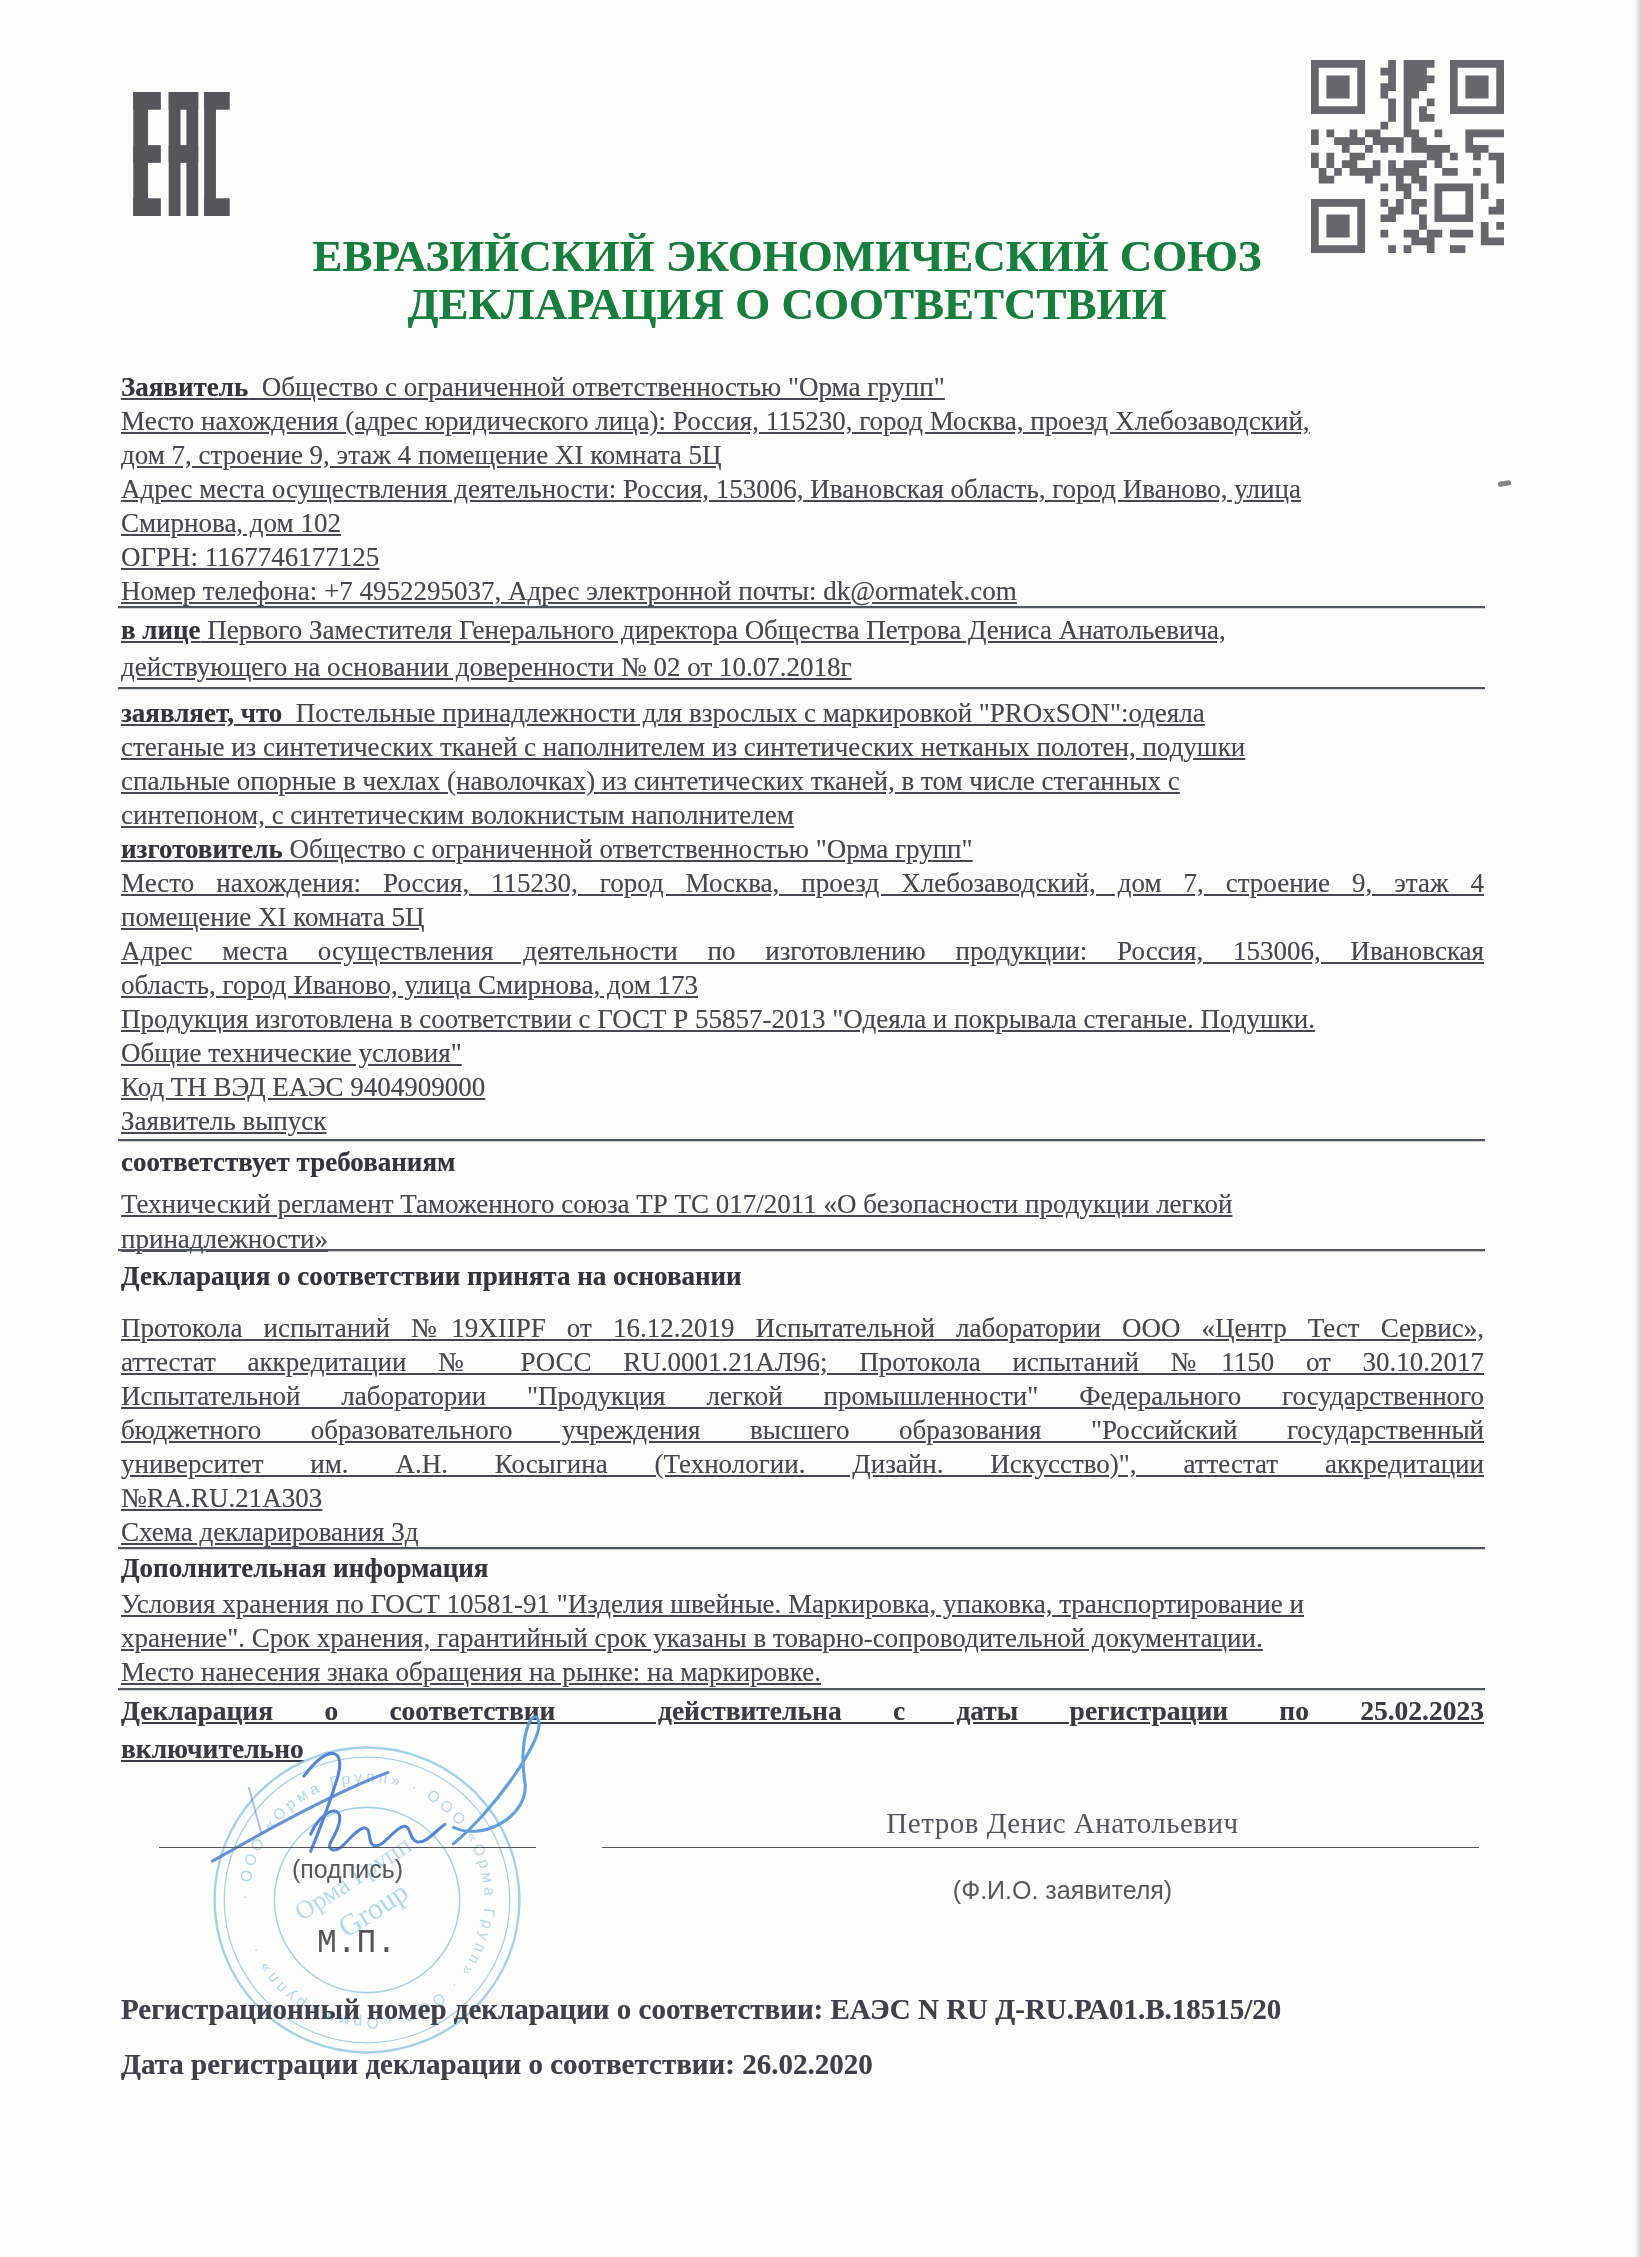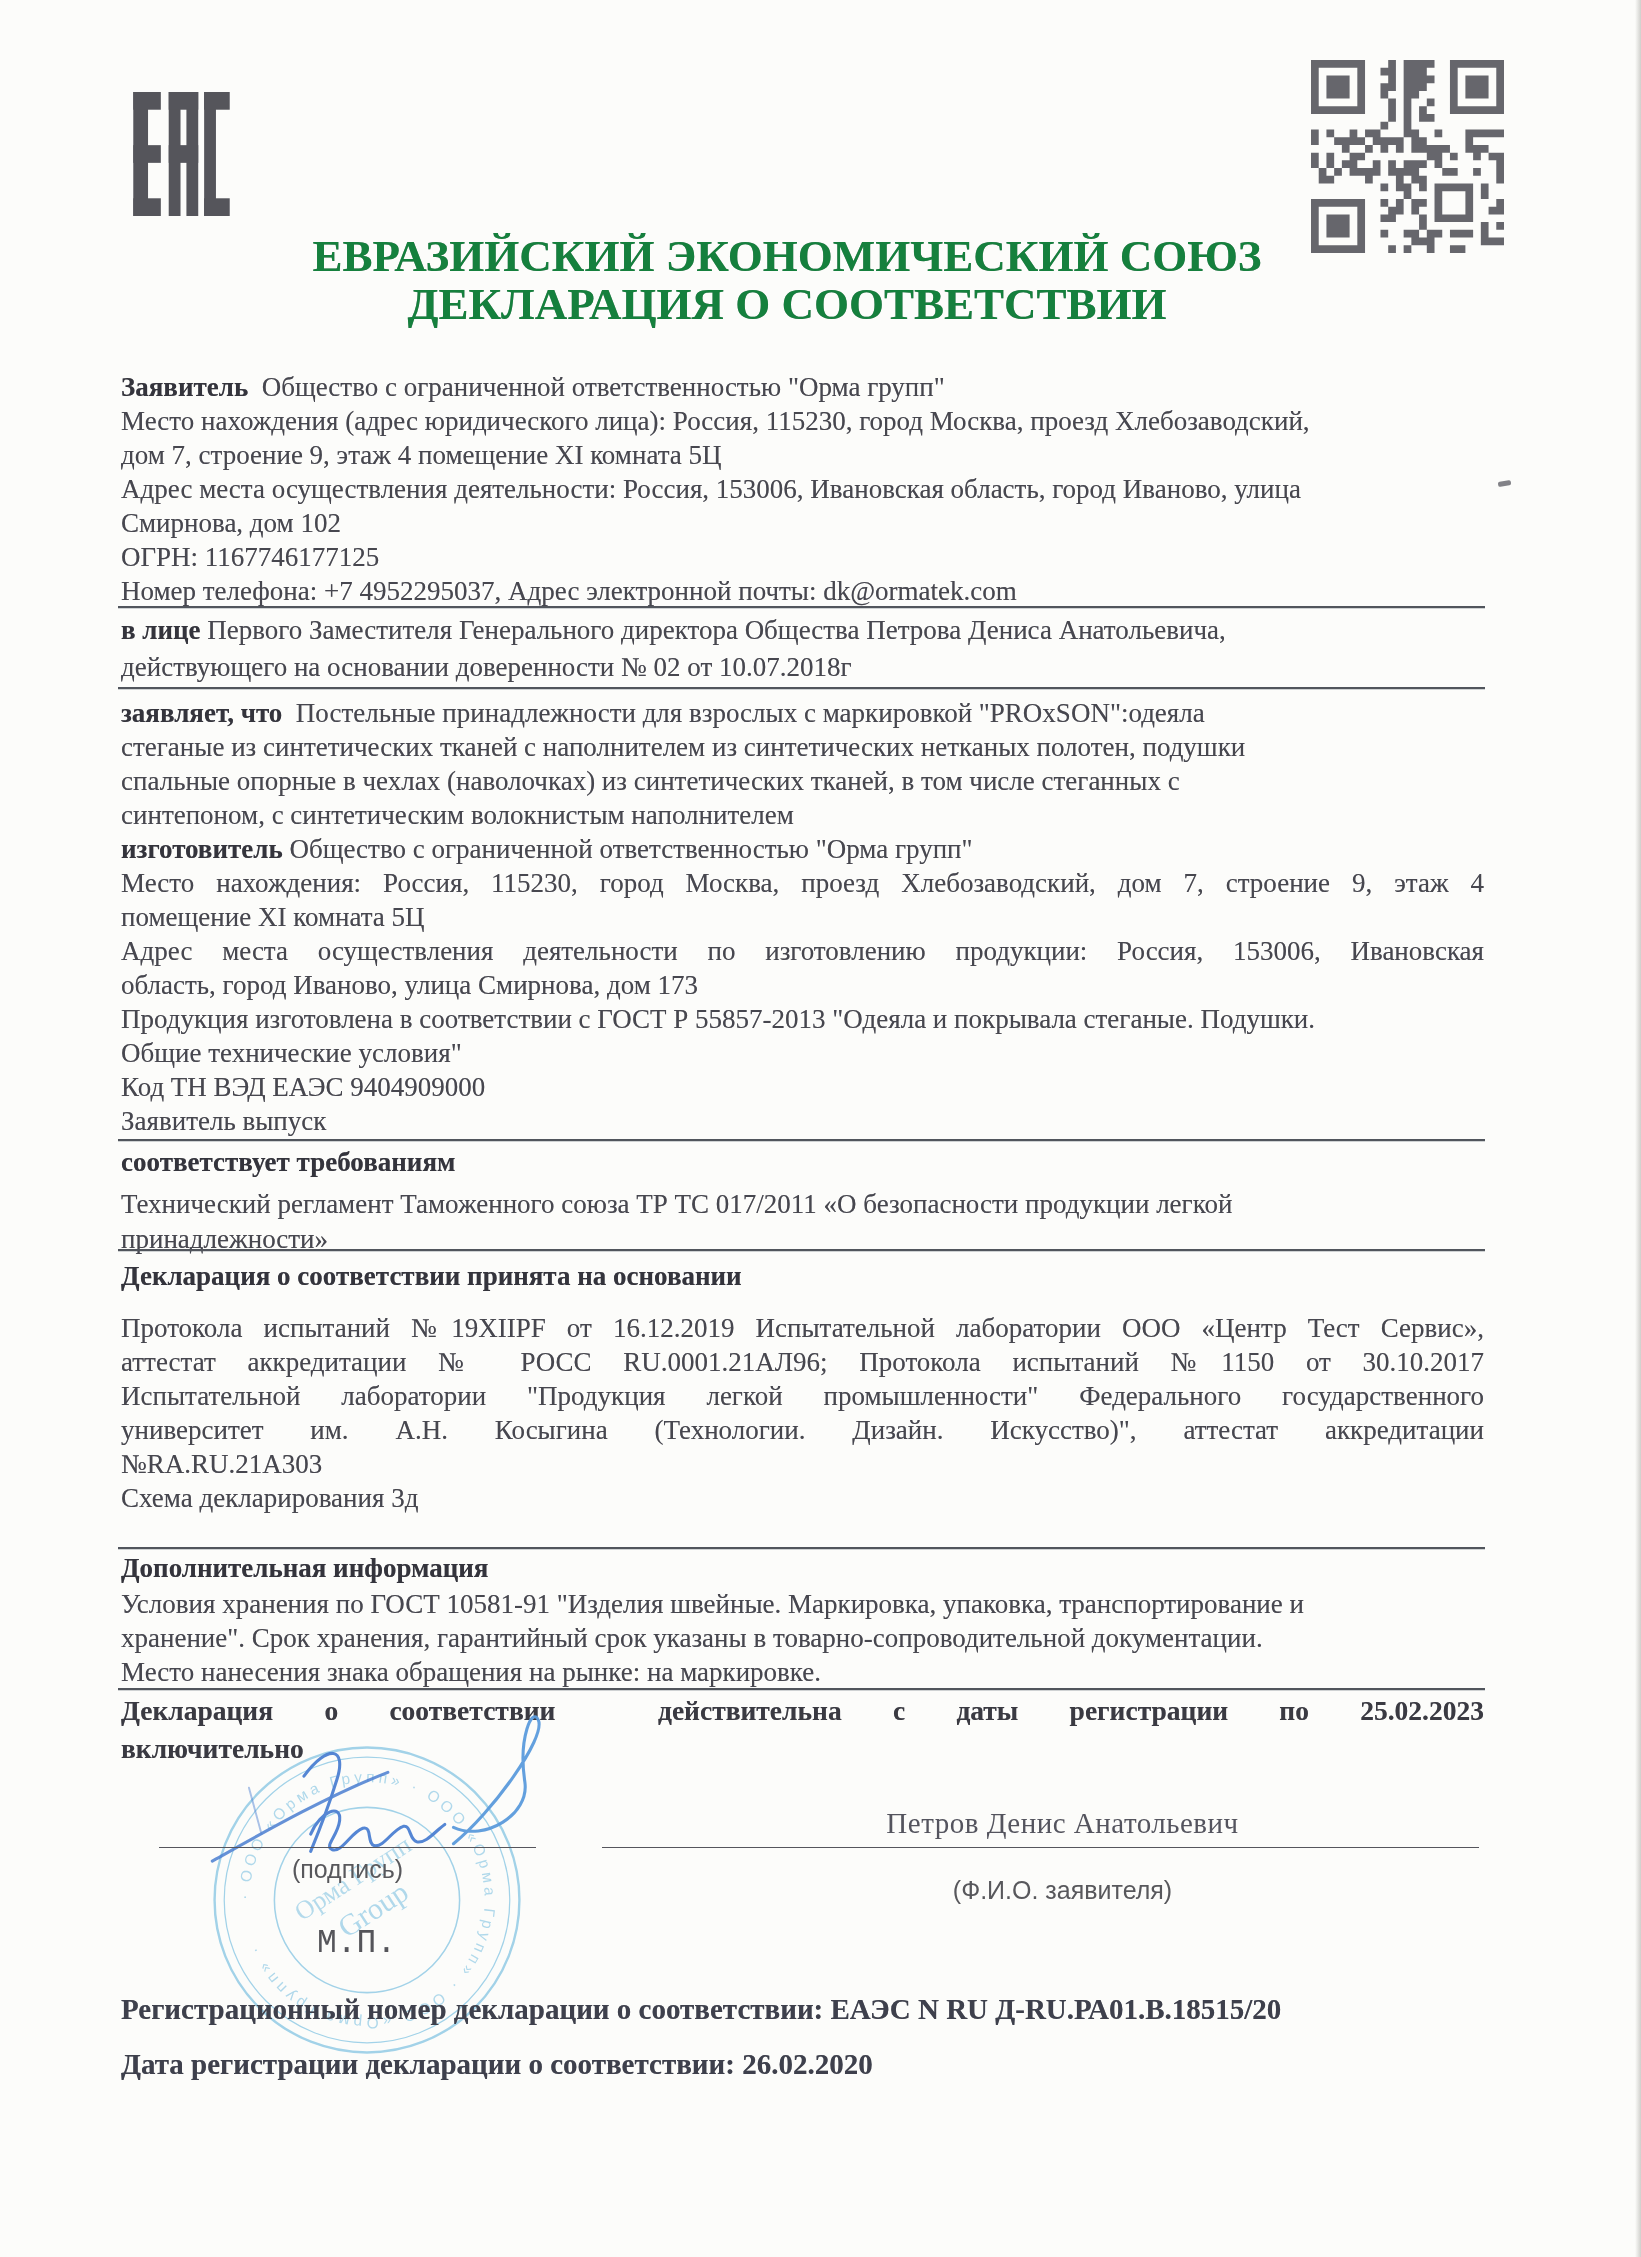--- a/index.html
+++ b/index.html
@@ -14,21 +14,21 @@
   .eac{position:absolute;left:133px;top:92px;width:97px;height:124px;}
   
   .qr{position:absolute;left:1311px;top:60px;width:193px;height:193px;}
   
   .title{position:absolute;left:111px;top:232px;width:1352px;text-align:center;
     font-weight:bold;font-size:45px;line-height:48px;color:#15803d;
     text-shadow:0 0 0.6px rgba(62,62,72,.5);}
   
   .blk{position:absolute;left:121px;width:1363px;font-size:27px;line-height:34px;
     text-shadow:0 0 0.5px rgba(70,70,80,.45);}
-  .ln{white-space:nowrap;}
+  .ln{white-space:nowrap;text-decoration:underline;}
   .ln.j{white-space:normal;text-align:justify;text-align-last:justify;}
   .ln b{font-weight:700;color:#34343c;}
   .hd{position:absolute;left:121px;width:1363px;font-size:27px;font-weight:700;color:#34343c;
     text-shadow:0 0 0.5px rgba(60,60,70,.5);white-space:nowrap;}
   .sep{position:absolute;left:118px;width:1367px;height:1.9px;background:#51555c;
     box-shadow:0 1px 0 rgba(90,100,110,.28);}
   .validity{font-weight:700;color:#3a3a42;font-size:27.5px;line-height:38px;}
   
   .sig-svg{position:absolute;left:135px;top:1699px;width:444px;height:164px;}
   .sig-line{position:absolute;border-top:1.9px solid #55555c;height:0;}
@@ -116,20 +116,21 @@
     <div class="ln">Технический регламент Таможенного союза ТР ТС 017/2011 «О безопасности продукции легкой</div>
     <div class="ln">принадлежности»</div>
   </div>
   <div class="sep" style="top:1249px"></div>
 
   <div class="hd" style="top:1261px">Декларация о соответствии принята на основании</div>
   <div class="blk" style="top:1311px;line-height:34px">
     <div class="ln j">Протокола испытаний №19XIIPF от 16.12.2019 Испытательной лаборатории ООО «Центр Тест Сервис»,</div>
     <div class="ln j">аттестат аккредитации № РОСС RU.0001.21АЛ96; Протокола испытаний №1150 от 30.10.2017</div>
     <div class="ln j">Испытательной лаборатории "Продукция легкой промышленности" Федерального государственного</div>
+    <div class="ln j">бюджетного образовательного учреждения высшего образования "Российский государственный</div>
     <div class="ln j">университет им. А.Н. Косыгина (Технологии. Дизайн. Искусство)", аттестат аккредитации</div>
     <div class="ln">№RA.RU.21А303</div>
     <div class="ln">Схема декларирования 3д</div>
   </div>
   <div class="sep" style="top:1547px"></div>
 
   <div class="hd" style="top:1553px">Дополнительная информация</div>
   <div class="blk" style="top:1587px;line-height:34px">
     <div class="ln">Условия хранения по ГОСТ 10581-91 "Изделия швейные. Маркировка, упаковка, транспортирование и</div>
     <div class="ln">хранение". Срок хранения, гарантийный срок указаны в товарно-сопроводительной документации.</div>

